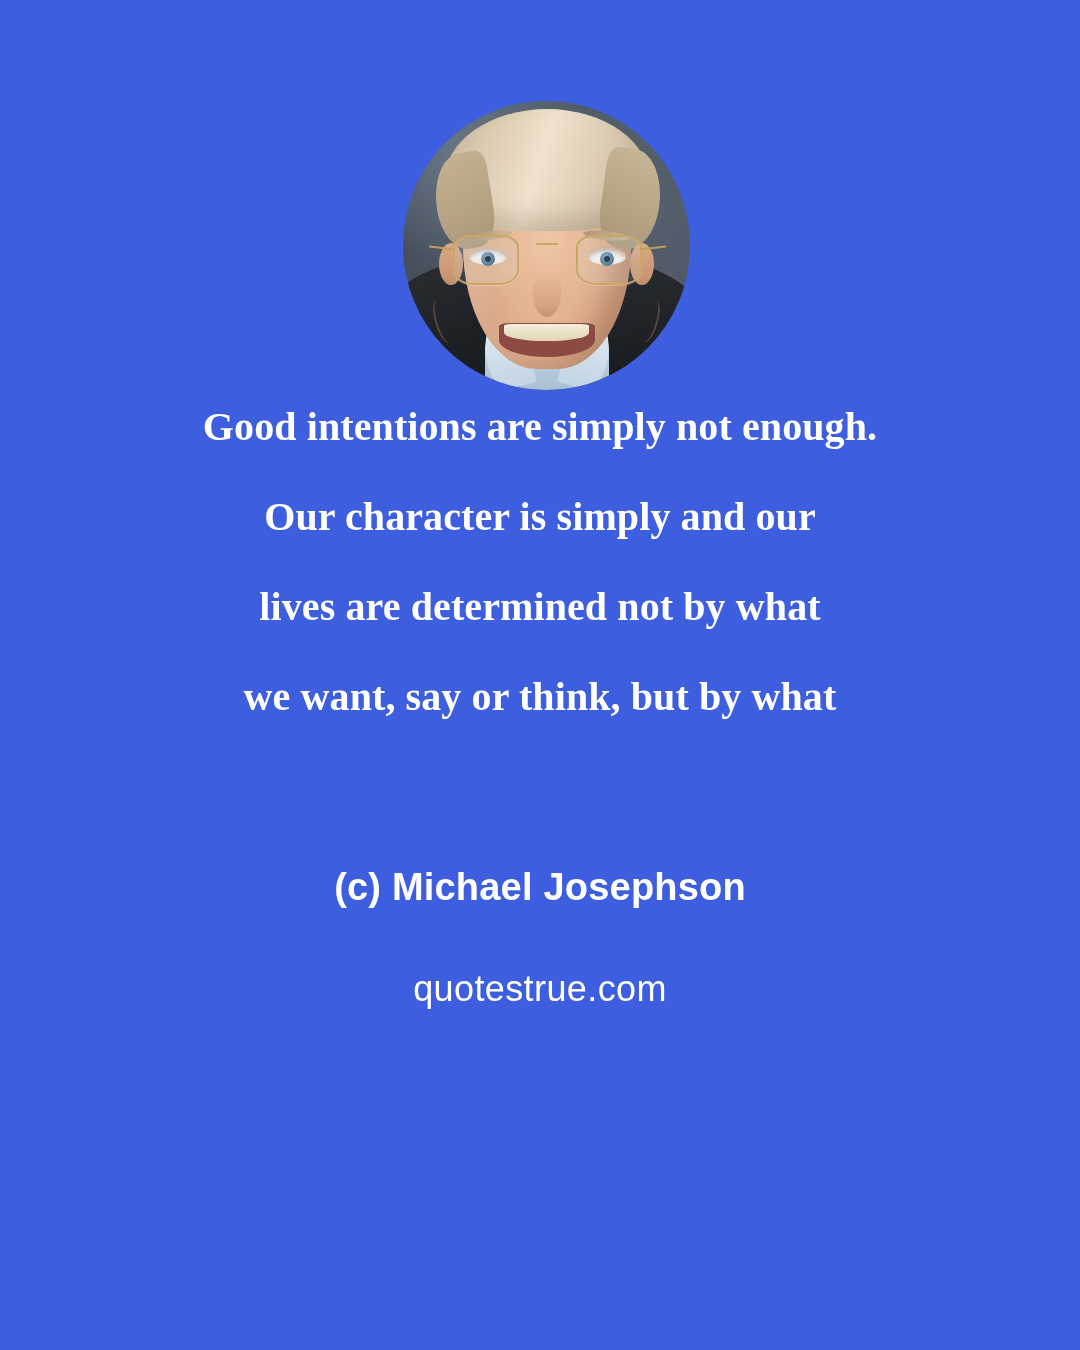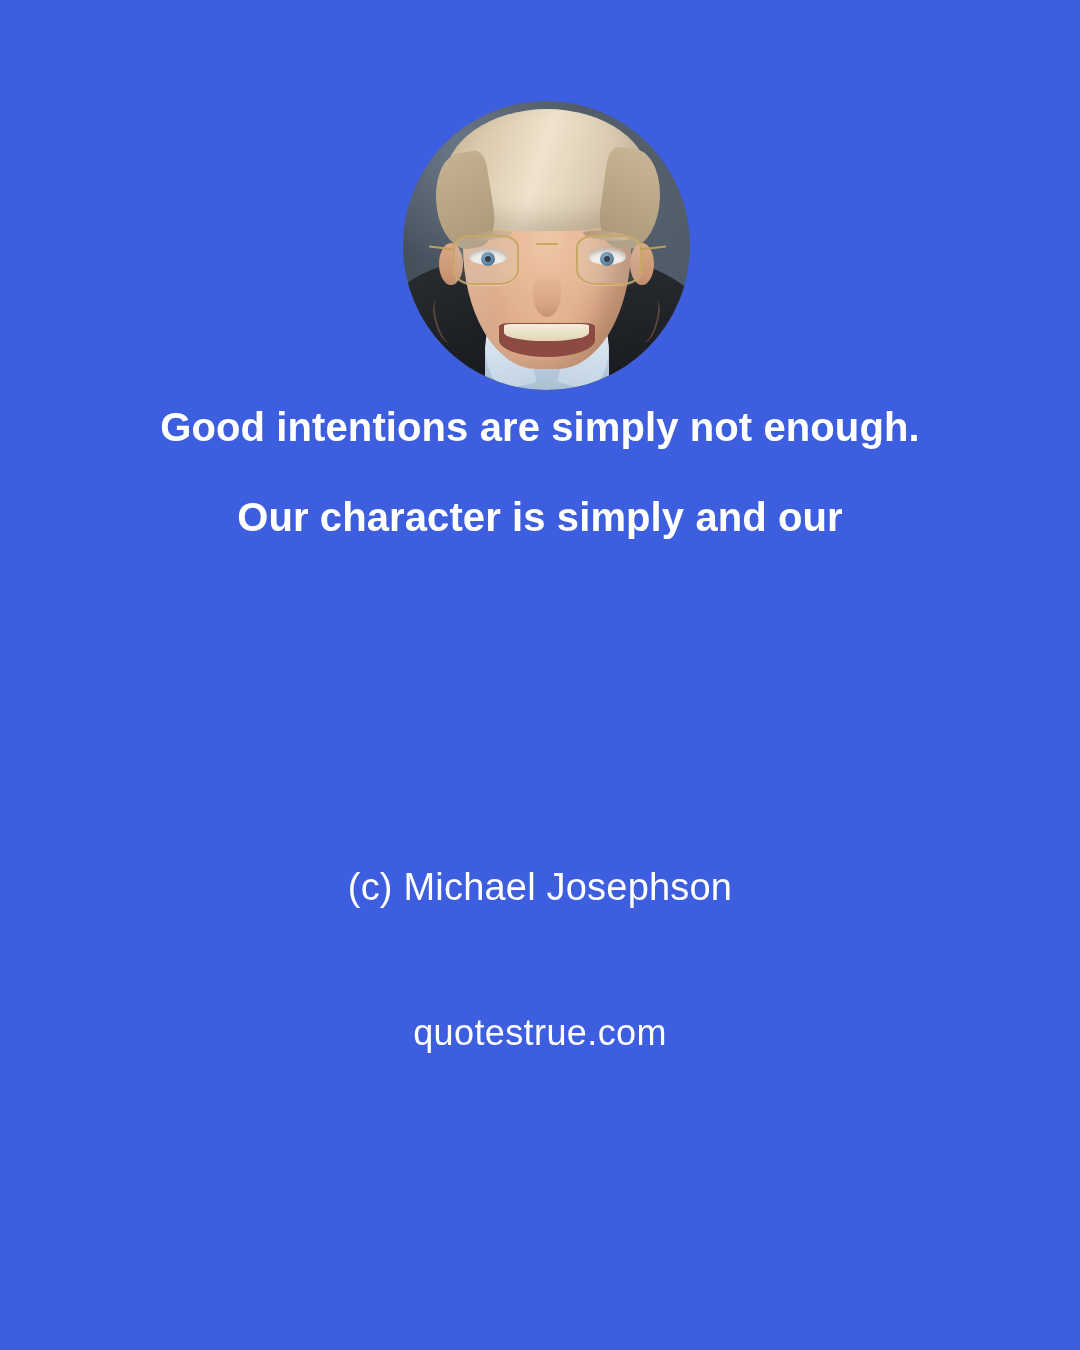--- a/index.html
+++ b/index.html
@@ -256,38 +256,38 @@
     left: 0;
     top: 382px;
     width: 1080px;
     text-align: center;
     color: #ffffff;
     font-size: 40px;
     font-weight: 600;
     line-height: 90px;
     letter-spacing: 0.1px;
   }
-  #quote-text .qline { display: block; }
+  #quote-text .qline { display: block; font-family: Liberation Serif, serif; }
 
   #attribution {
     position: absolute;
     left: 0;
     top: 866px;
     width: 1080px;
     text-align: center;
     color: #ffffff;
     font-size: 38px;
-    font-weight: 400;
+    font-weight: 700;
     letter-spacing: 0.2px;
   }
 
   #site {
     position: absolute;
     left: 0;
-    top: 1012px;
+    top: 968px;
     width: 1080px;
     text-align: center;
     color: #ffffff;
     font-size: 36px;
     font-weight: 500;
     letter-spacing: 0.4px;
   }
 </style>
 </head>
 <body>
@@ -336,19 +336,21 @@
       <div id="mouth">
         <div id="teeth"></div>
       </div>
 
     </div>
   </div>
 
   <div id="quote-text">
     <span class="qline">Good intentions are simply not enough.</span>
     <span class="qline">Our character is simply and our</span>
+    <span class="qline">lives are determined not by what</span>
+    <span class="qline">we want, say or think, but by what</span>
   </div>
 
   <div id="attribution">(c) Michael Josephson</div>
 
   <div id="site">quotestrue.com</div>
 
 </div>
 
 </body></html>

